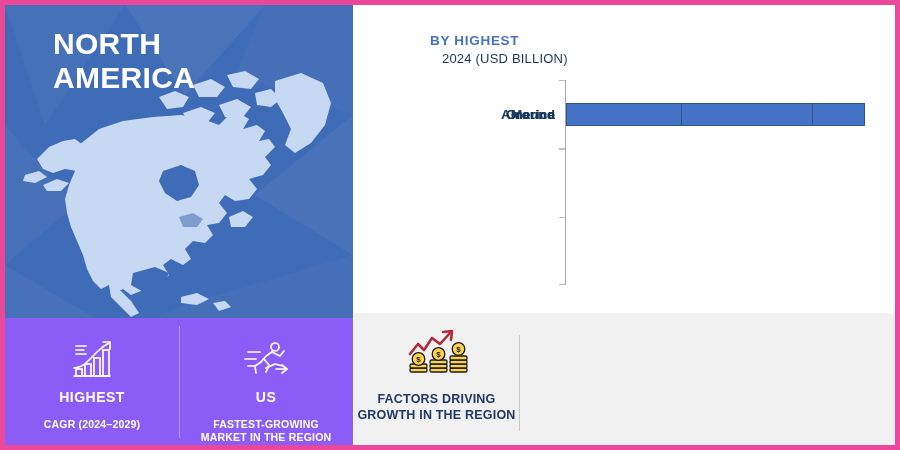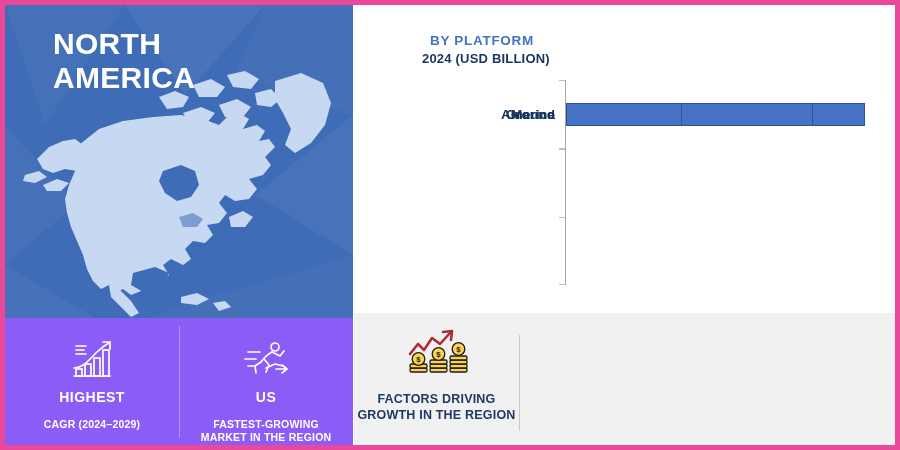--- a/index.html
+++ b/index.html
@@ -108,24 +108,24 @@
   #chart-title {
     position: absolute;
     left: 76px; top: 28px;
     color: #4472c4;
     font-size: 13.5px;
     font-weight: bold;
     letter-spacing: 0.7px;
   }
   #chart-subtitle {
     position: absolute;
-    left: 68px; top: 46px;
+    left: 88px; top: 46px;
     color: #17365d;
     font-size: 13px;
-    font-weight: bold;
+    font-weight: normal;
     letter-spacing: 0.2px;
   }
 
   #plot {
     position: absolute;
     left: 0; top: 75px;
     width: 550px; height: 205px;
   }
 
   #axis-line {
@@ -340,21 +340,21 @@
         </div>
         <div class="stat-head">US</div>
         <div class="stat-sub">FASTEST-GROWING
 MARKET IN THE REGION</div>
       </div>
 
     </div>
   </div>
 
   <div id="chart-panel">
-    <div id="chart-title">BY PLATFORM</div>
+    <div id="chart-title">BY HIGHEST</div>
     <div id="chart-subtitle">2024 (USD BILLION)</div>
 
     <div id="plot">
       <div id="axis-line" style="background: rgb(166, 166, 166);"></div>
 
       <div class="tick" style="top:0px;"></div>
       <div class="tick" style="top:68.3px;"></div>
       <div class="tick" style="top:136.6px;"></div>
       <div class="tick" style="top:204px;"></div>
 

